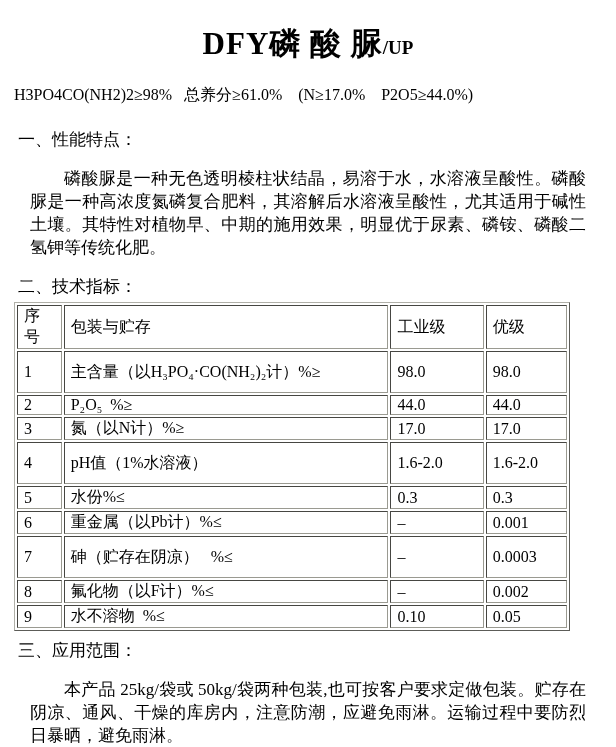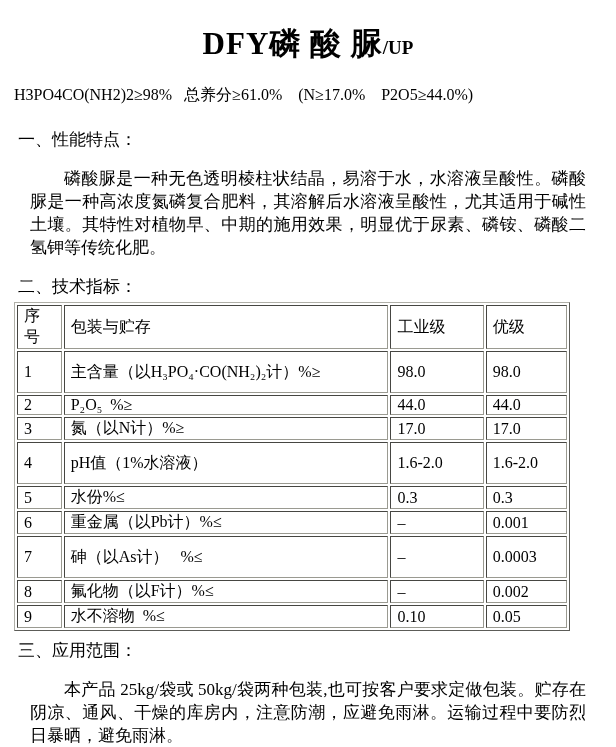--- a/index.html
+++ b/index.html
@@ -142,21 +142,21 @@
         <td>0.3</td>
       </tr>
       <tr class="h22">
         <td>6</td>
         <td>重金属（以Pb计）%≤</td>
         <td>–</td>
         <td>0.001</td>
       </tr>
       <tr class="h44">
         <td>7</td>
-        <td>砷（以As计）   %≤</td>
+        <td>砷（贮存在阴凉）   %≤</td>
         <td>–</td>
         <td>0.0003</td>
       </tr>
       <tr class="h22">
         <td>8</td>
         <td>氟化物（以F计）%≤</td>
         <td>–</td>
         <td>0.002</td>
       </tr>
       <tr class="h22">

